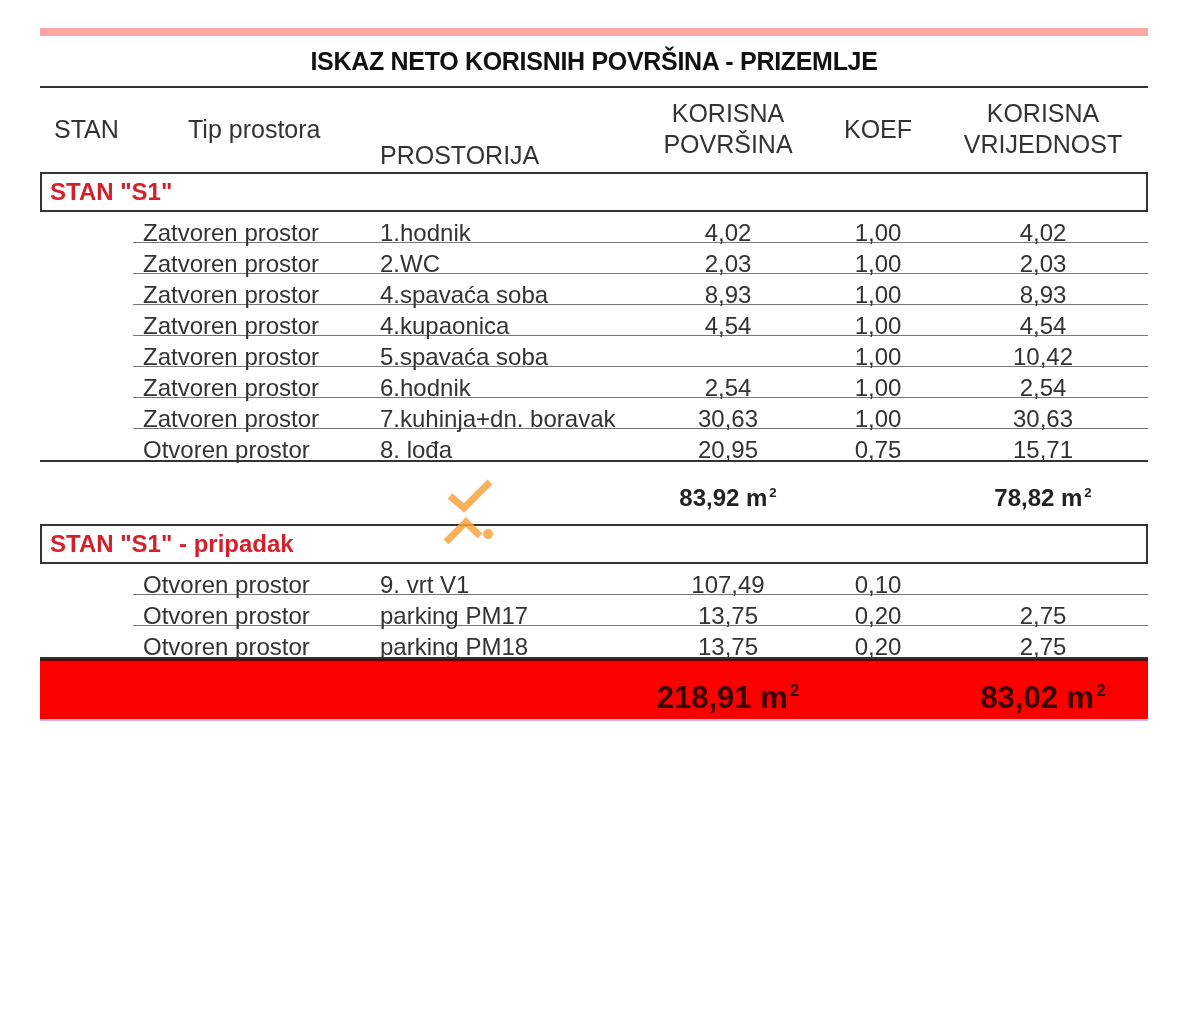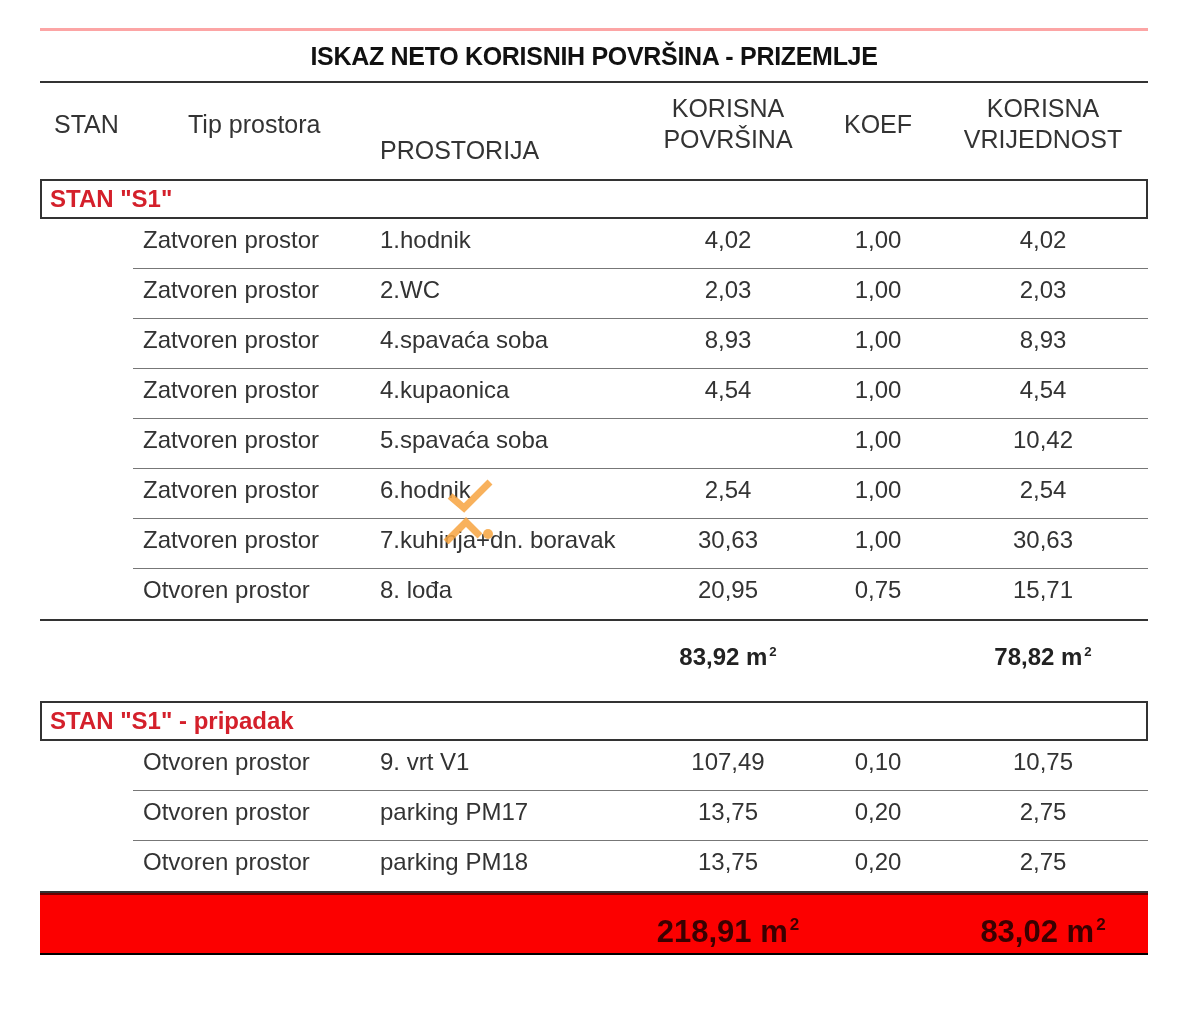--- a/index.html
+++ b/index.html
@@ -1,42 +1,42 @@
 <!DOCTYPE html>
 <html><head>
 <meta charset="utf-8">
 <style>
   html, body { margin: 0; padding: 0; background: #ffffff; }
   body { width: 1200px; height: 1011px; position: relative; overflow: hidden;
          font-family: "Liberation Sans", sans-serif; color: #222; }
   .page { position: absolute; left: 40px; top: 28px; width: 1108px; }
-  .title { height: 50px; border-top: 3px solid #fca5a5; border-bottom: 2px solid #333;
+  .title { height: 50px; border-top: 8px solid #fca5a5; border-bottom: 2px solid #333;
            display: flex; align-items: center; justify-content: center;
            font-weight: bold; font-size: 25px; letter-spacing: -0.3px; color: #111; }
-  .header { position: relative; height: 96px; font-size: 25px; color: #333; }
+  .header { position: relative; height: 84px; font-size: 25px; color: #333; }
   .header .h { position: absolute; top: 0; height: 82px; display: flex; align-items: center;
                line-height: 31px; text-align: center; }
   .section { height: 40px; border: 2px solid #333; display: flex; align-items: center;
              padding-left: 8px; font-weight: bold; font-size: 24px; color: #d4202b; box-sizing: border-box; width: 1108px; }
-  .row { position: relative; height: 50px; margin-left: 93px; width: 1015px;
+  .row { position: relative; height: 31px; margin-left: 93px; width: 1015px;
          border-bottom: 1.5px solid #777; box-sizing: border-box; font-size: 24px; color: #333; }
   .row.last { border-bottom: none; }
   .row span { position: absolute; top: 0; height: 40px; line-height: 42px; white-space: nowrap; }
   .c-tip { left: 10px; }
   .c-pro { left: 247px; }
   .c-pov { left: 520px; width: 150px; text-align: center; }
   .c-koef { left: 670px; width: 150px; text-align: center; }
   .c-vri { left: 835px; width: 150px; text-align: center; }
   .rule { height: 0; border-top: 2px solid #333; width: 1108px; }
-  .subtotal { position: relative; height: 80px; font-weight: bold; font-size: 24px; color: #222; }
+  .subtotal { position: relative; height: 62px; font-weight: bold; font-size: 24px; color: #222; }
   .subtotal span { position: absolute; top: 0; height: 62px; line-height: 62px; width: 150px; text-align: center; }
   .st-pov { left: 613px; }
   .st-vri { left: 928px; }
   .grand { position: relative; height: 62px; background: #fc0000; border-top: 2px solid #6b0000;
-           border-bottom: 2px solid #000000; font-weight: bold; font-size: 31px; color: #3a0000; box-sizing: border-box; }
+           border-bottom: 2px solid #c4b5fd; font-weight: bold; font-size: 31px; color: #3a0000; box-sizing: border-box; }
   .grand span { position: absolute; top: 0; height: 58px; line-height: 60px; width: 200px; text-align: center; }
   .g-pov { left: 588px; }
   .g-vri { left: 903px; }
   sup { font-size: 0.55em; vertical-align: 0.7em; margin-left: 2px; }
   .wm { position: absolute; left: 440px; top: 478px; width: 60px; height: 66px; pointer-events: none; }
 </style>
 </head>
 <body>
 
 <div class="page">
@@ -125,21 +125,20 @@
     <span class="st-vri"><b>78,82 m</b><sup>2</sup></span>
   </div>
 
   <div class="section">STAN "S1" - pripadak</div>
   <div id="rows-1">
       <div class="row">
         <span class="c-tip">Otvoren prostor</span>
         <span class="c-pro">9. vrt V1</span>
         <span class="c-pov">107,49</span>
         <span class="c-koef">0,10</span>
-        <span class="c-vri">10,75</span>
       </div>
       <div class="row">
         <span class="c-tip">Otvoren prostor</span>
         <span class="c-pro">parking PM17</span>
         <span class="c-pov">13,75</span>
         <span class="c-koef">0,20</span>
         <span class="c-vri">2,75</span>
       </div>
       <div class="row last">
         <span class="c-tip">Otvoren prostor</span>

